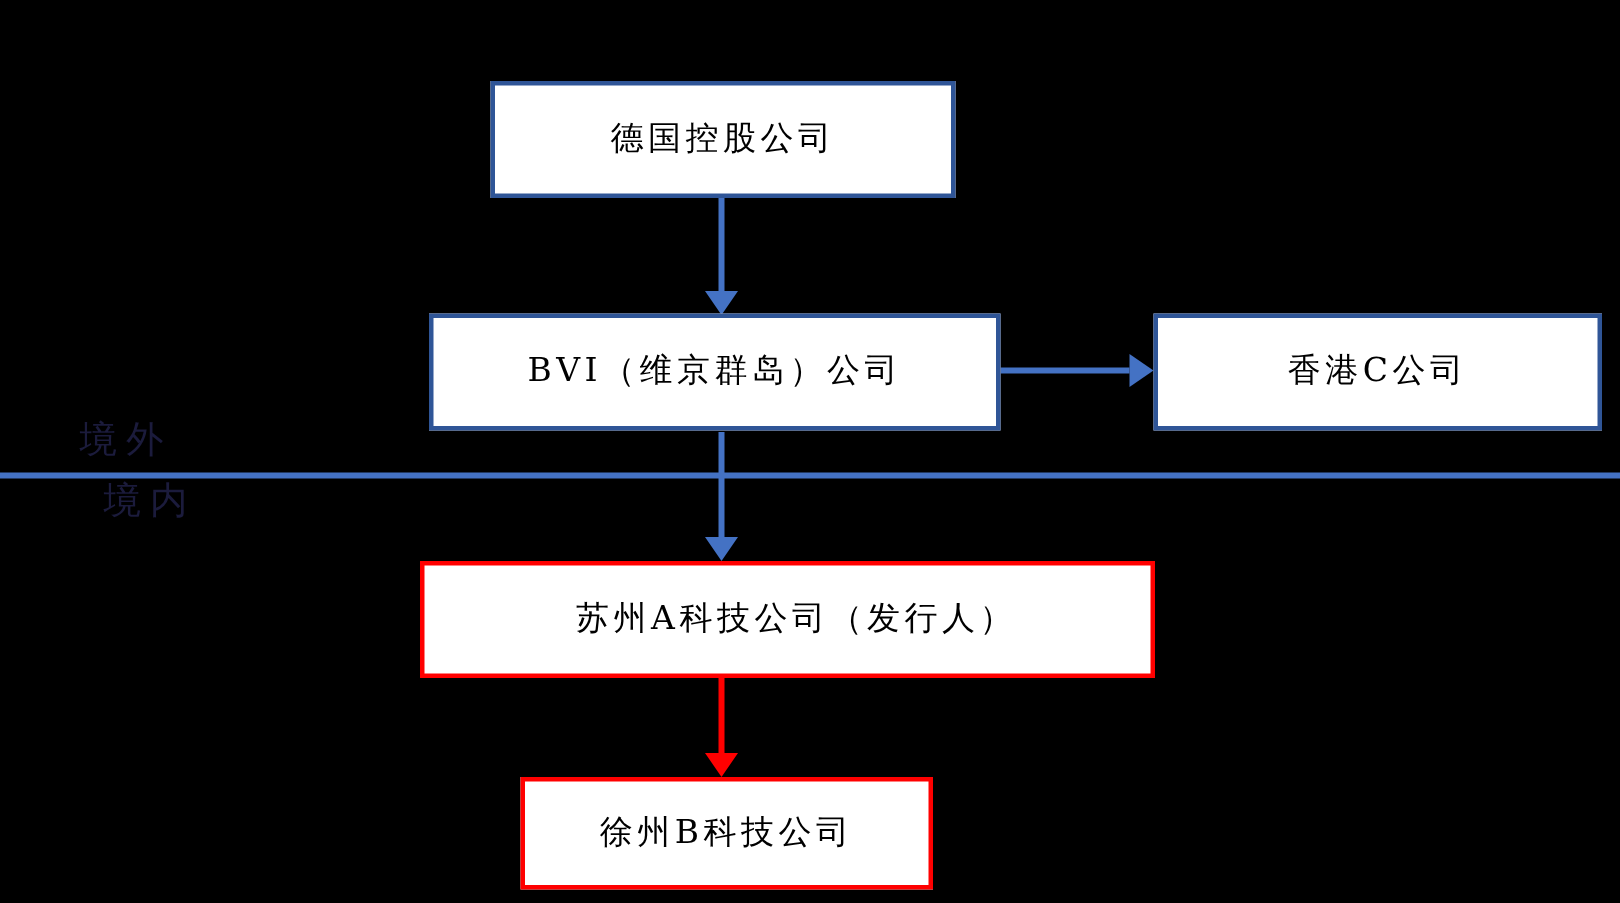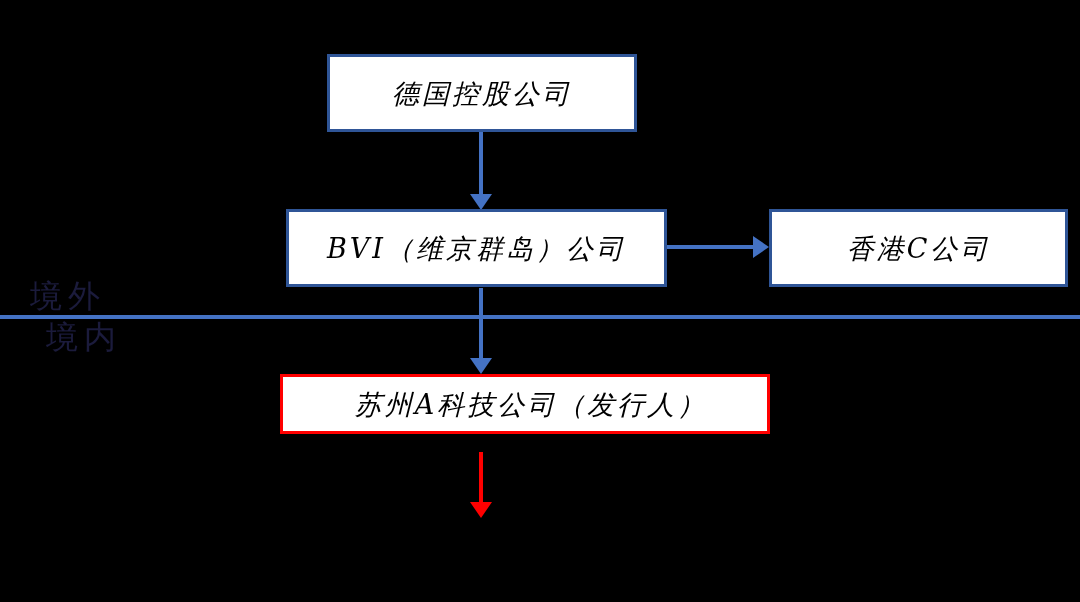--- a/index.html
+++ b/index.html
@@ -19,33 +19,32 @@
     position: absolute;
     box-sizing: border-box;
     background: var(--box-fill, #ffffff);
     display: flex;
     align-items: center;
     justify-content: center;
     z-index: 2;
   }
   .box .label {
     color: var(--box-text, #000000);
-    font-size: 27px;
+    font-size: 22px;
     letter-spacing: 3px;
     white-space: nowrap;
     line-height: 1;
-    font-style: italic;
   }
   .box.blue { border: 3px solid var(--blue-border, #2F5597); }
   .box.red  { border: 3px solid var(--red, #FF0000); }
 
   .node-germany { left: 327px; top: 54px;  width: 310px; height: 78px; }
   .node-bvi     { left: 286px; top: 209px; width: 381px; height: 78px; }
   .node-hk      { left: 769px; top: 209px; width: 299px; height: 78px; }
-  .node-suzhou  { left: 280px; top: 374px; width: 490px; height: 60px; padding-left: 12px; }
+  .node-suzhou  { left: 280px; top: 374px; width: 490px; height: 78px; padding-left: 12px; }
   .node-xuzhou  { left: 347px; top: 518px; width: 275px; height: 75px; }
 
   .vline {
     position: absolute;
     width: 4px;
     background: var(--blue-arrow, #4472C4);
     z-index: 1;
   }
   .hline {
     position: absolute;
@@ -88,25 +87,26 @@
   .divider {
     position: absolute;
     left: 0; top: 315px;
     width: 1080px; height: 4px;
     background: var(--blue-arrow, #4472C4);
     z-index: 0;
   }
   .region-label {
     position: absolute;
     color: var(--region-label, #1B1B3C);
-    font-size: 32px;
+    font-size: 25px;
     letter-spacing: 6px;
     line-height: 1;
     z-index: 0;
     white-space: nowrap;
+    margin-left: 23px;
   }
   .region-above { left: 30px; top: 280px; }
   .region-below { left: 46px; top: 321px; }
 </style>
 </head>
 <body>
 
 <div class="canvas">
 
   <div class="divider"></div>
@@ -134,14 +134,17 @@
   </div>
 
   <div class="box blue node-bvi">
     <span class="label">BVI（维京群岛）公司</span>
   </div>
 
   <div class="box red node-suzhou">
     <span class="label">苏州A科技公司（发行人）</span>
   </div>
 
+  <div class="box red node-xuzhou">
+    <span class="label">徐州B科技公司</span>
+  </div>
 
 </div>
 
 </body></html>

